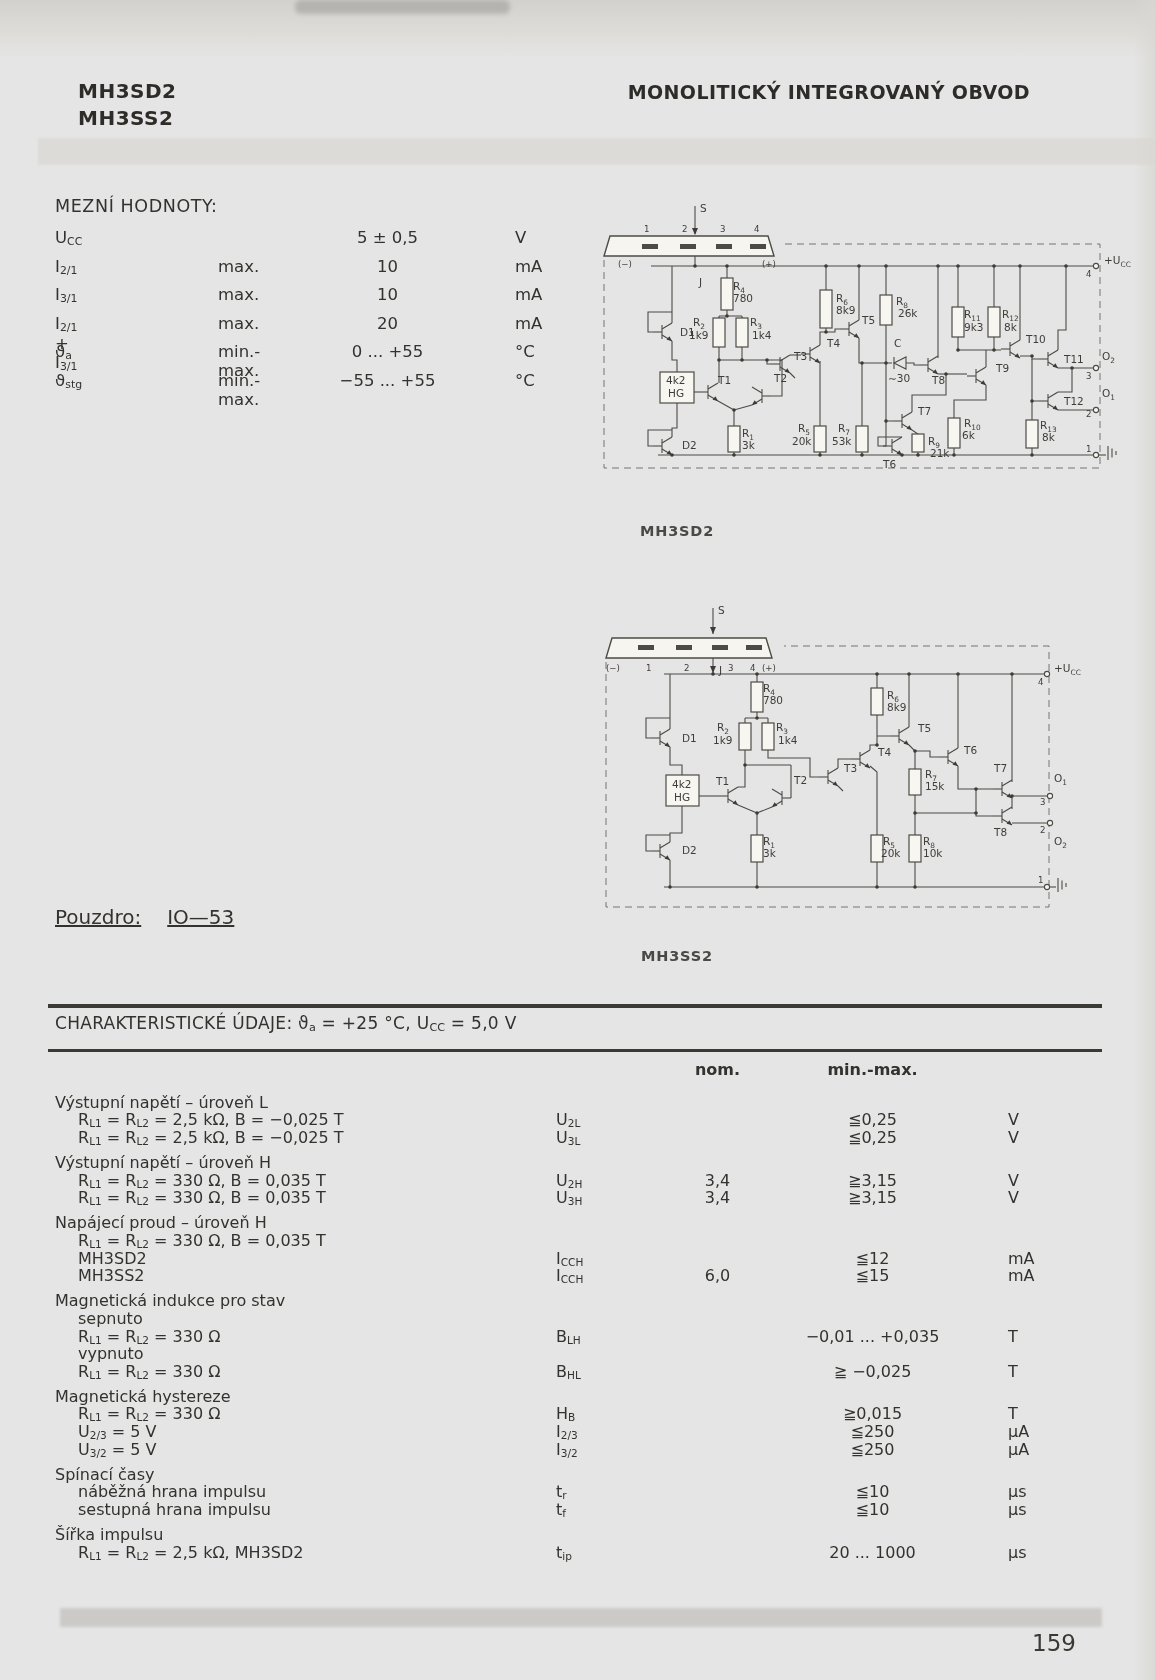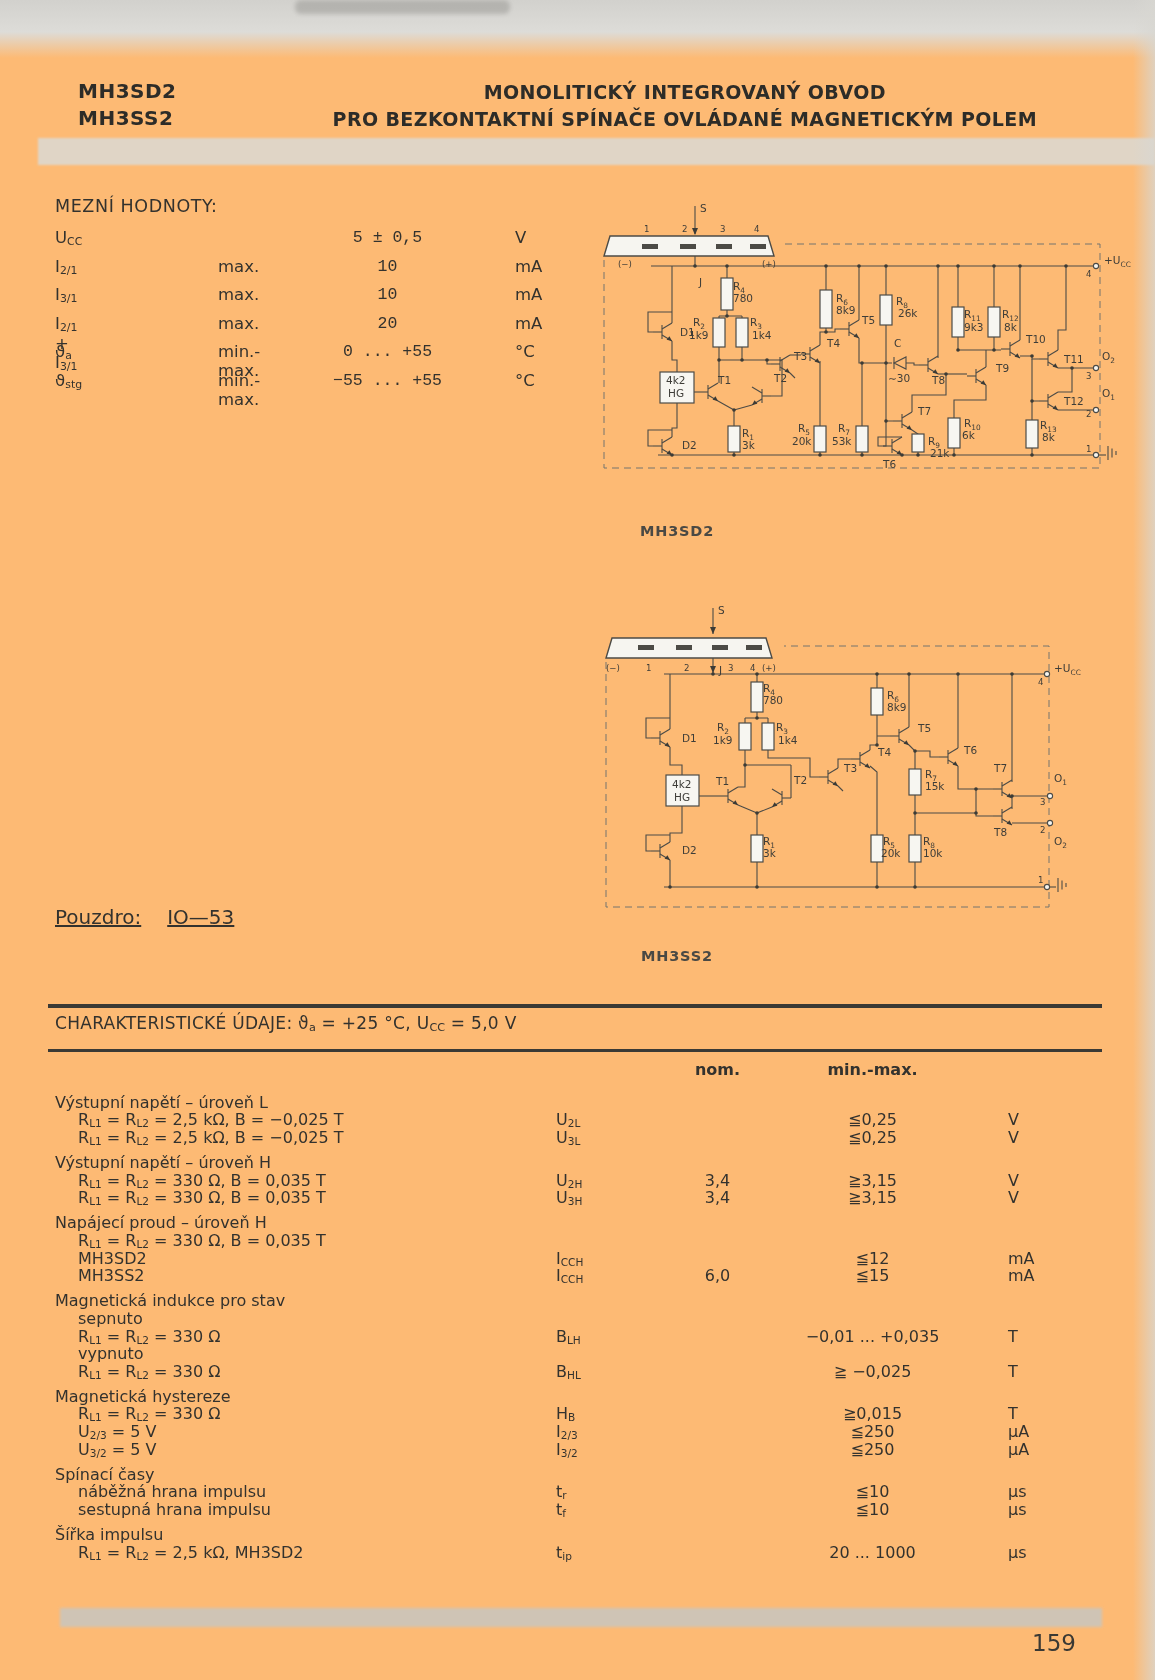--- a/index.html
+++ b/index.html
@@ -1,35 +1,35 @@
 <!DOCTYPE html>
 <html><head>
 <meta charset="utf-8">
 <style>
   html,body{margin:0;padding:0;background:#b9b8b4;}
   #page{position:relative;width:1155px;height:1680px;margin:0 auto;
-    background:#fdba74;overflow:hidden;
+    background:#e5e5e5;overflow:hidden;
     font-family:"DejaVu Sans","Liberation Sans",sans-serif;color:#33322e;}
   .band{position:absolute;pointer-events:none;}
   #band-top{left:0;top:0;width:1155px;height:58px;
     background:linear-gradient(180deg,#d2d1cd 0%,#dddcd8 55%,rgba(245,244,239,0) 100%);}
   #band-top-smudge{left:295px;top:0;width:215px;height:14px;background:#8f8e8a;opacity:.45;border-radius:6px;filter:blur(2px);}
   #band-header{left:38px;top:138px;width:1117px;height:27px;background:#dbdad5;opacity:.85;filter:blur(1px);}
   #band-right{right:0;top:0;width:22px;height:1680px;background:linear-gradient(270deg,#d8d7d2,rgba(245,244,239,0));opacity:.8;}
   #band-bottom{left:60px;top:1608px;width:1042px;height:19px;background:#c7c6c1;opacity:.85;filter:blur(1.5px);}
 
   .hdr-part{position:absolute;left:78px;font-weight:bold;font-size:20px;letter-spacing:.5px;color:#2d2c28;}
-  #hdr-title{position:absolute;right:118px;text-align:center;font-weight:bold;font-size:19px;letter-spacing:.4px;color:#2d2c28;line-height:27px;top:79px;}
+  #hdr-title{position:absolute;right:125px;text-align:left;font-weight:bold;font-size:19px;letter-spacing:.4px;color:#2d2c28;line-height:27px;top:79px;}
 
   #limits{position:absolute;left:0;top:196px;width:580px;}
   #limits-title{position:absolute;left:55px;top:0;font-size:17.5px;letter-spacing:.6px;}
   .lrow{position:absolute;height:20px;font-size:16.5px;}
   .lsym{position:absolute;left:55px;}
   .lcond{position:absolute;left:218px;}
-  .lval{position:absolute;left:300px;width:175px;text-align:center;font-family:Liberation Mono, monospace;}
+  .lval{position:absolute;left:300px;width:175px;text-align:center;}
   .lunit{position:absolute;left:515px;}
 
   sub{font-size:66%;vertical-align:-18%;letter-spacing:0;}
 
   svg.schem{position:absolute;}
   #schem1{left:596px;top:200px;}
   #schem2{left:596px;top:600px;}
   svg.schem text{fill:#3e3d38;font-size:10.5px;font-family:"DejaVu Sans",sans-serif;}
   svg.schem text.sm{font-size:8.6px;}
   .w{stroke:#4c4b46;stroke-width:1.1;fill:none;}
@@ -70,21 +70,20 @@
   <div class="band" id="band-top"></div>
   <div class="band" id="band-top-smudge"></div>
   <div class="band" id="band-header"></div>
   <div class="band" id="band-right"></div>
   <div class="band" id="band-bottom"></div>
 
   <div class="hdr-part" style="top:79px">MH3SD2</div>
   <div class="hdr-part" style="top:106px">MH3SS2</div>
   <div id="hdr-title">
     <div>MONOLITICKÝ INTEGROVANÝ OBVOD</div>
-    <div>PRO BEZKONTAKTNÍ SPÍNAČE OVLÁDANÉ MAGNETICKÝM POLEM</div>
   </div>
 
   <div id="limits">
     <div id="limits-title">MEZNÍ HODNOTY:</div>
     <div>
 
         <div class="lrow" style="top: 32px;">
           <span class="lsym">U<sub>CC</sub></span>
           <span class="lcond"></span>
           <span class="lval">5 ± 0,5</span>

